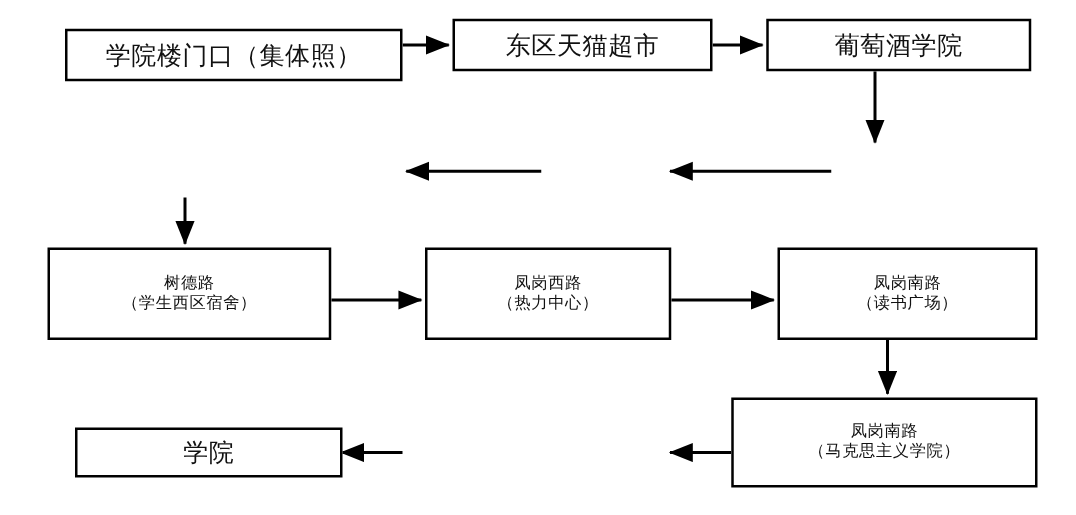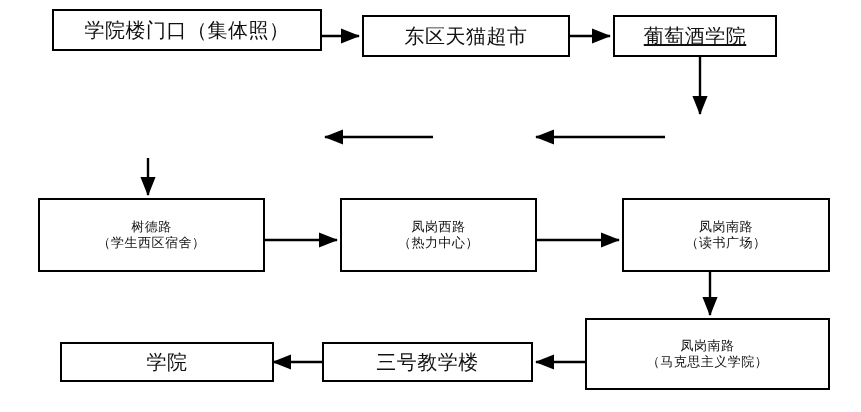--- a/index.html
+++ b/index.html
@@ -61,38 +61,37 @@
     <line x1="665" y1="137" x2="536" y2="137" marker-end="url(#ah)"></line>
     <line x1="433" y1="137" x2="325" y2="137" marker-end="url(#ah)"></line>
     <line x1="148" y1="158" x2="148" y2="195" marker-end="url(#ah)"></line>
     <line x1="265" y1="240" x2="337" y2="240" marker-end="url(#ah)"></line>
     <line x1="537" y1="240" x2="619" y2="240" marker-end="url(#ah)"></line>
     <line x1="710" y1="272" x2="710" y2="315" marker-end="url(#ah)"></line>
     <line x1="585" y1="362" x2="536" y2="362" marker-end="url(#ah)"></line>
     <line x1="322" y1="362" x2="273" y2="362" marker-end="url(#ah)"></line>
   </svg>
 
-  <div class="node" style="left:52px; top:9px; width:270px; height:42px;">学院楼门口（集体照）</div>
+  <div class="node" style="left:52px; top:23px; width:270px; height:42px;">学院楼门口（集体照）</div>
 
   <div class="node" style="left:362px; top:15px; width:208px; height:42px;">东区天猫超市</div>
 
-  <div class="node" style="left:613px; top:15px; width:164px; height:42px;text-decoration:underline;">葡萄酒学院</div>
+  <div class="node" style="left:613px; top:15px; width:212px; height:42px;">葡萄酒学院</div>
 
 
 
 
   <div class="node tall" style="left:38px; top:198px; width:227px; height:74px;">树德路
 （学生西区宿舍）</div>
 
   <div class="node tall" style="left:340px; top:198px; width:197px; height:74px;">凤岗西路
 （热力中心）</div>
 
   <div class="node tall" style="left:622px; top:198px; width:208px; height:74px;">凤岗南路
 （读书广场）</div>
 
   <div class="node tall" style="left:585px; top:318px; width:245px; height:72px;">凤岗南路
 （马克思主义学院）</div>
 
-  <div class="node" style="left:322px; top:342px; width:211px; height:40px;">三号教学楼</div>
 
   <div class="node" style="left:60px; top:342px; width:214px; height:40px;">学院</div>
 
 </div>
 
 </body></html>

